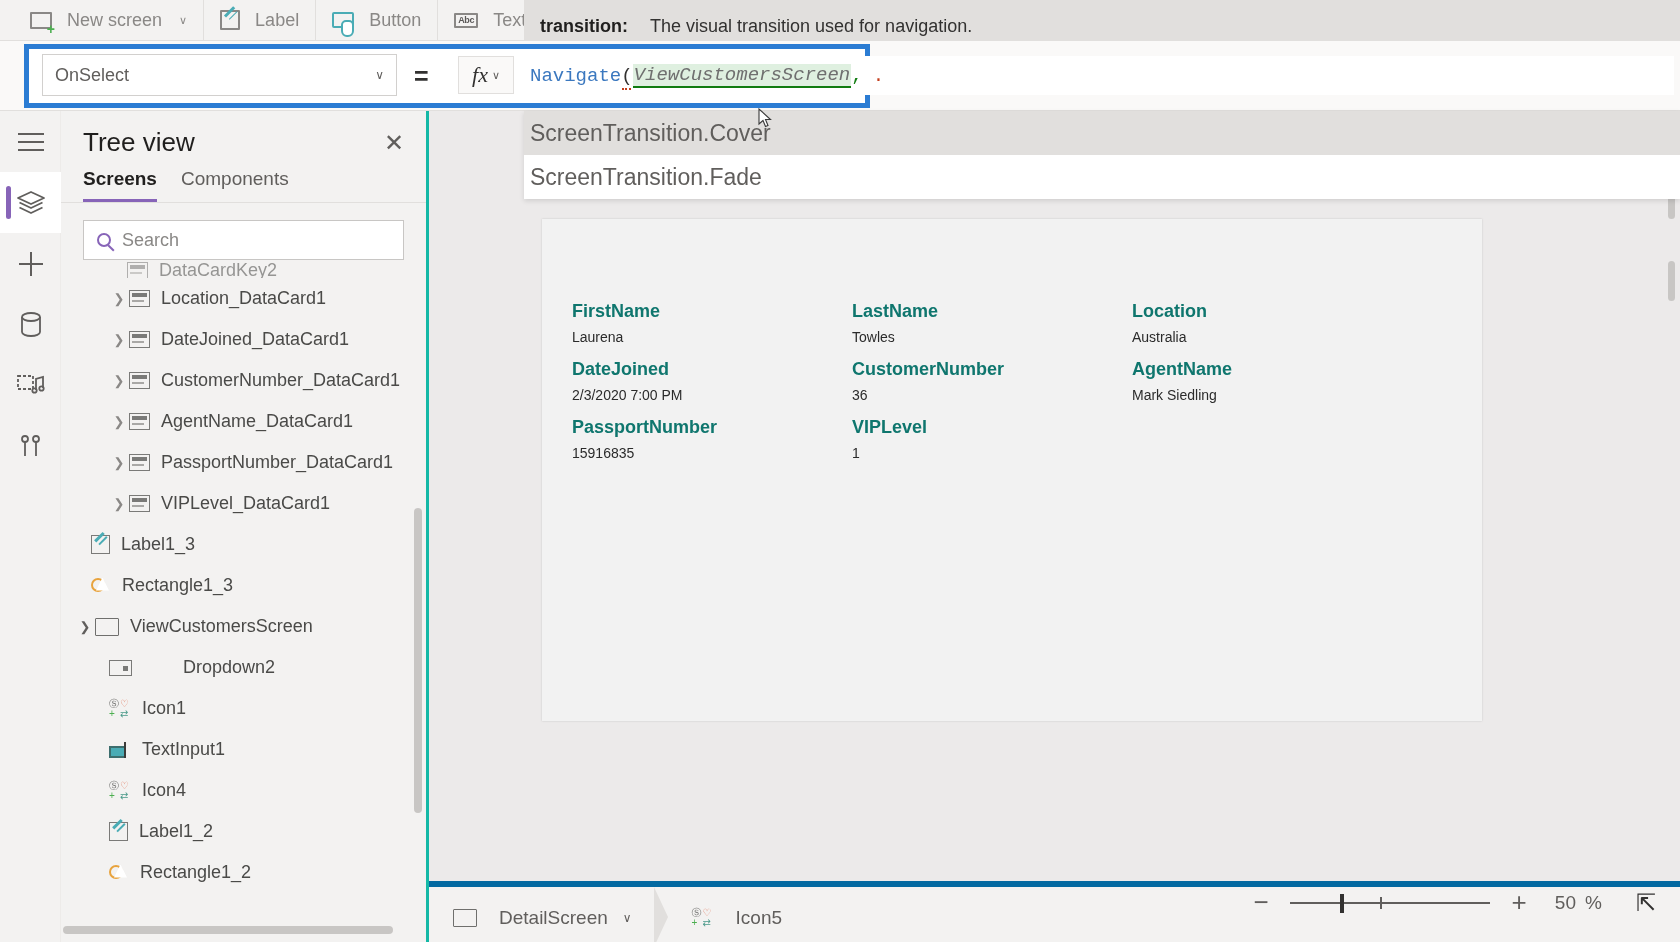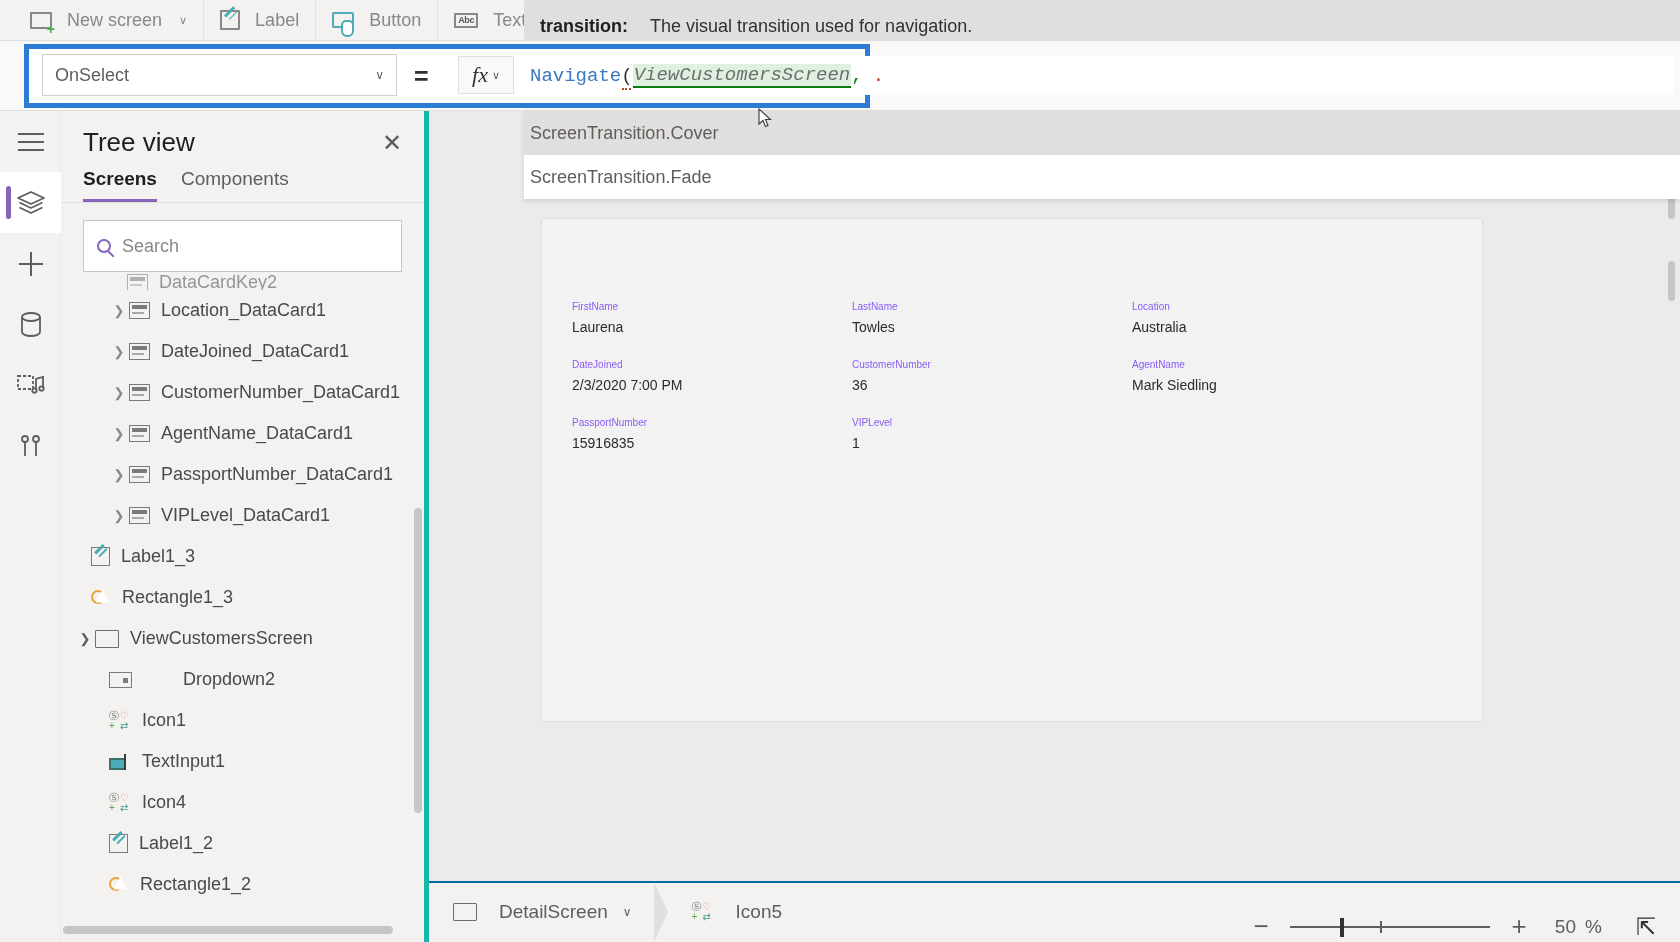--- a/index.html
+++ b/index.html
@@ -107,21 +107,21 @@
   .tok-comma { color:#107c10; }
   .tok-dot { color:#c43e1c; margin-left:10px; }
 
   
   .ac-list {
     position:absolute; left:524px; top:111px; width:1156px;
     z-index:25; background:#fff; box-shadow:0 2px 5px rgba(0,0,0,.12);
   }
   .ac-item {
     height:44px; display:flex; align-items:center; padding-left:6px;
-    font-size:18px; color:#605e5c; background:#fff; cursor:default;
+    font-size:23px; color:#605e5c; background:#fff; cursor:default;
   }
   .ac-item.hovered { background:#e1dfdd; }
   .cursor-arrow {
     position:absolute; left:758px; top:108px; width:14px; height:20px; z-index:26;
   }
 
   
   .rail {
     position:absolute; left:0; top:111px; width:61px; height:831px;
     background:#f3f2f1; border-right:1px solid #edebe9;
@@ -138,36 +138,36 @@
   }
   .icn-ham, .icn-ham::before, .icn-ham::after {
     width:26px; height:2px; background:#605e5c; display:block; position:relative;
   }
   .icn-ham::before { content:""; position:absolute; top:-8px; left:0; }
   .icn-ham::after  { content:""; position:absolute; top:8px;  left:0; }
 
   
   .tree-panel {
     position:absolute; left:61px; top:111px; width:368px; height:831px;
-    background:#f3f2f1; border-right:5px solid #14b8a6; overflow:hidden;
+    background:#f3f2f1; border-right:3px solid #14b8a6; overflow:hidden;
   }
   .tree-title-row {
     display:flex; align-items:center; justify-content:space-between;
     padding:16px 22px 10px 22px;
   }
   .tree-title { font-size:26px; color:#201f1e; font-weight:400; }
   .tree-close { font-size:24px; color:#605e5c; line-height:1; cursor:pointer; }
   .tree-tabs { display:flex; gap:24px; padding:0 22px; border-bottom:1px solid #e1dfdd; }
   .tree-tab {
     font-size:19px; color:#605e5c; padding-bottom:9px; cursor:pointer;
     border-bottom:3px solid transparent;
   }
   .tree-tab.active { color:#201f1e; font-weight:bold; border-bottom-color:#8764b8; }
   .search-box {
-    margin:17px 22px 6px 22px; height:52px; background:#fff;
+    margin:17px 22px 6px 22px; height:40px; background:#fff;
     border:1px solid #c8c6c4; display:flex; align-items:center; gap:11px;
     padding-left:13px;
   }
   .search-box .ph { font-size:18px; color:#8a8886; }
   .mag {
     width:14px; height:14px; border:2px solid #8764b8; border-radius:50%;
     position:relative; display:inline-block;
   }
   .mag::after {
     content:""; position:absolute; right:-6px; bottom:-4px;
@@ -271,39 +271,39 @@
     font-family:"Liberation Sans", sans-serif;
   }
   .back-icon {
     position:absolute; left:8px; top:-4px; width:62px; height:62px;
   }
   .form-grid {
     position:absolute; left:30px; top:82px; width:880px;
     display:grid; grid-template-columns:280px 280px 290px;
     row-gap:12px; column-gap:0;
   }
-  .fld-label { font-size:10px; color:#8b5cf6; margin-bottom:7px; }
+  .fld-label { font-size:18px; color:#0f766e; margin-bottom:7px;font-weight:bold; }
   .fld-value { font-size:14px; color:#2b2b2b; }
   .fld { min-height:46px; }
 
   
   .canvas-vscroll {
     position:absolute; left:1239px; top:8px; width:7px; height:100px;
     background:#c8c6c4; border-radius:4px;
   }
   .canvas-vscroll2 {
     position:absolute; left:1239px; top:150px; width:7px; height:40px;
     background:#c8c6c4; border-radius:4px;
   }
 
   
   .bottombar {
     position:absolute; left:429px; top:881px; width:1251px; height:61px;
-    background:#f3f2f1; border-top:2px solid #0369a1;
-    display:flex; align-items:flex-end;
+    background:#f3f2f1; border-top:6px solid #0369a1;
+    display:flex; align-items:flex-start;
   }
   .crumb {
     display:flex; align-items:center; gap:11px; height:61px;
     padding:0 22px 0 24px; font-size:19px; color:#605e5c; position:relative;
   }
   .crumb .chev { font-size:12px; color:#605e5c; margin-left:4px; }
   .crumb-sep {
     width:0; height:0; border-top:30px solid transparent;
     border-bottom:30px solid transparent; border-left:14px solid #e1dfdd;
   }

